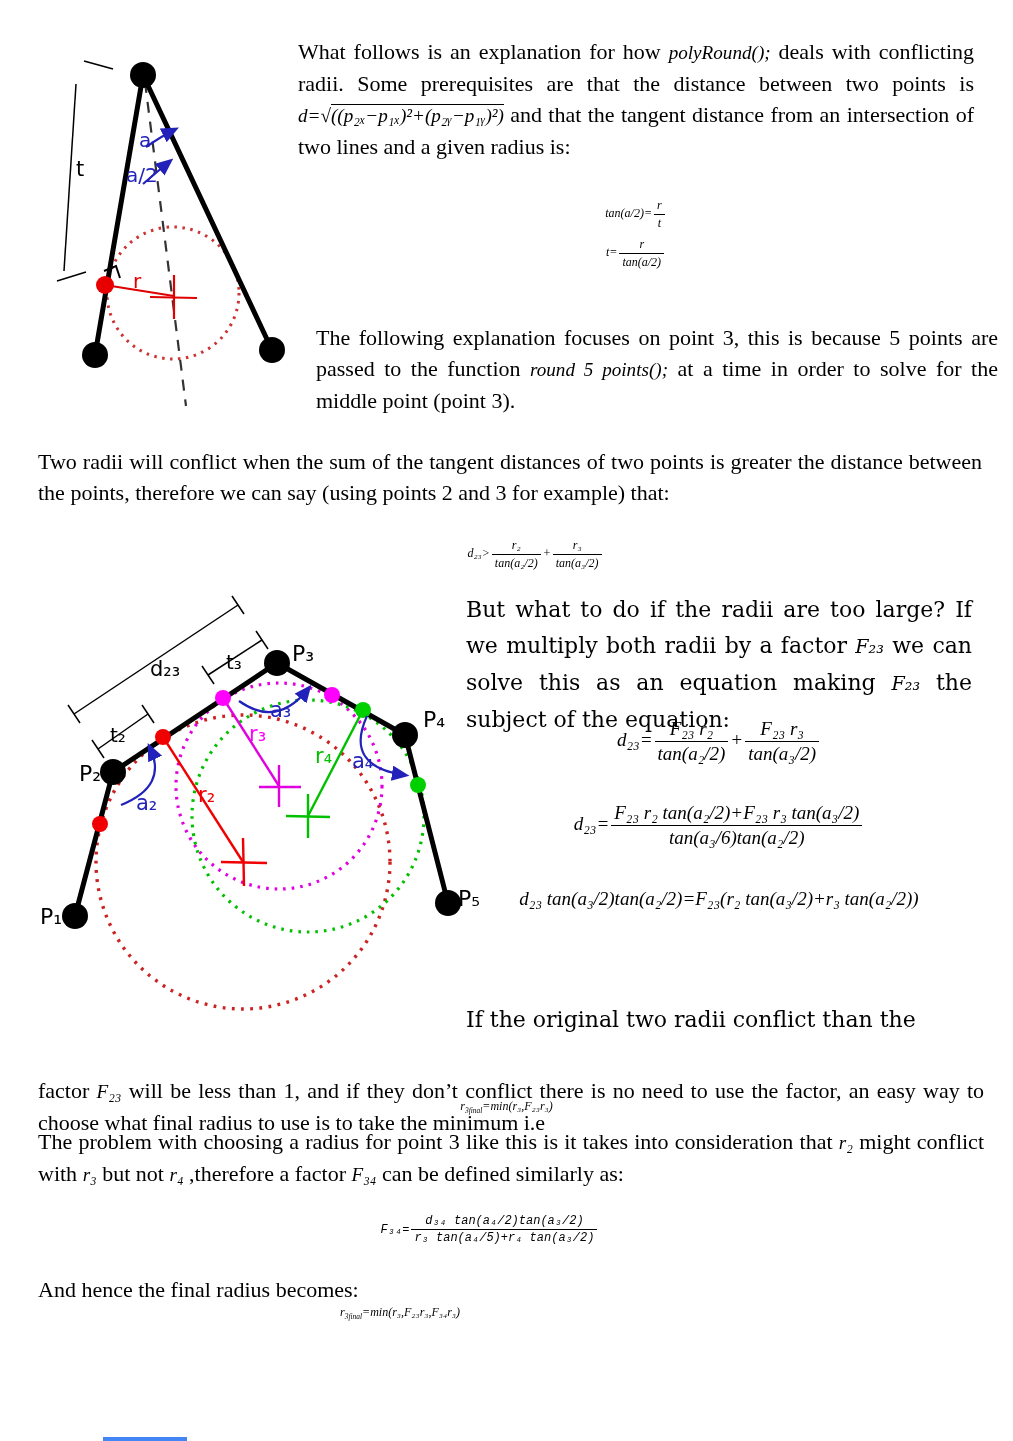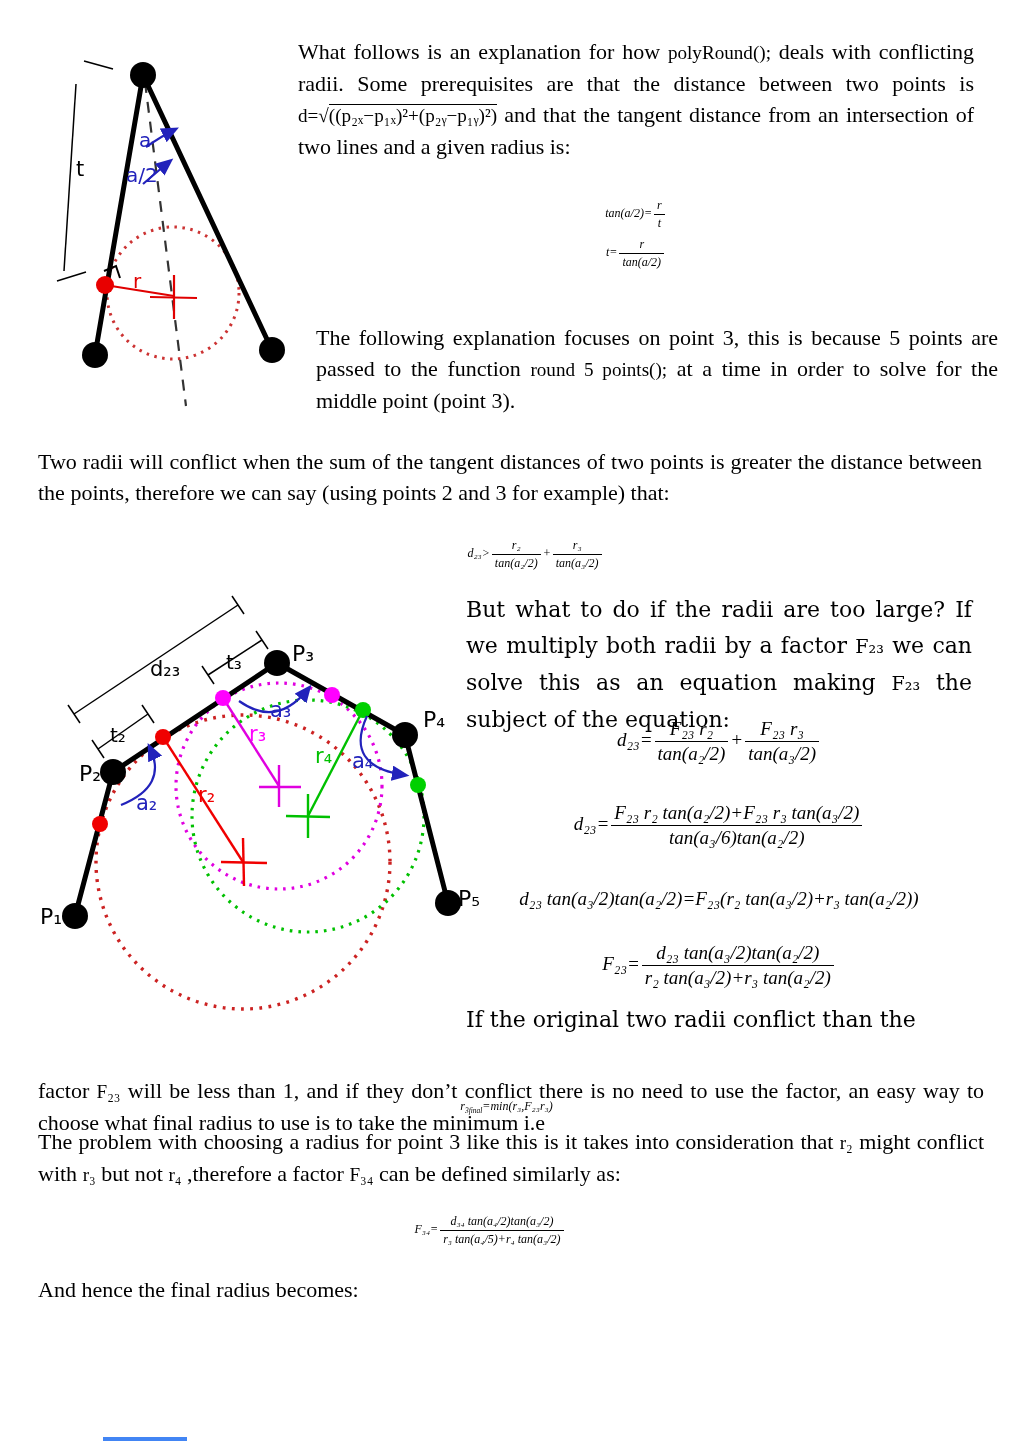--- a/index.html
+++ b/index.html
@@ -1,21 +1,21 @@
 <!DOCTYPE html>
 <html><head>
 <meta charset="utf-8">
 <style>
   html,body{margin:0;padding:0;background:#fff;}
   .page{position:relative;width:1013px;height:1441px;background:#ffffff;overflow:hidden;
         font-family:"Liberation Serif","DejaVu Serif",serif;color:#000;}
   .abs{position:absolute;}
   .body-text{font-size:22px;line-height:31px;text-align:justify;}
   .body-text2{font-family:"DejaVu Serif",serif;font-size:22px;line-height:36px;text-align:justify;}
-  .imath{font-size:0.87em;white-space:nowrap;}
+  .imath{font-style:italic;font-size:0.87em;white-space:nowrap;}
   .radicand{border-top:1.6px solid #000;}
   .formula{font-style:italic;font-size:12px;white-space:nowrap;display:inline-block;}
   .formula-sm{font-size:19px;}
   .frac{display:inline-block;vertical-align:middle;text-align:center;margin:0 2px;}
   .frac .num{display:block;padding:0 3px 1px 3px;}
   .frac .den{display:block;border-top:1.6px solid #000;padding:1px 3px 0 3px;}
   .center{text-align:center;}
   sub{font-size:0.62em;}
   .eqrow{margin-top:6px;}
   svg text{font-family:"DejaVu Sans","Liberation Sans",sans-serif;}
@@ -179,46 +179,46 @@
       </div>
     </div>
     <div class="abs center" style="left:0;top:210px;width:506px;">
       <div class="formula formula-sm">
         <span>d₂₃=</span><span class="frac"><span class="num">F₂₃ r₂ tan(a₂/2)+F₂₃ r₃ tan(a₃/2)</span><span class="den">tan(a₃/6)tan(a₂/2)</span></span>
       </div>
     </div>
     <div class="abs center" style="left:0;top:296px;width:506px;">
       <div class="formula formula-sm">d₂₃ tan(a₃/2)tan(a₂/2)=F₂₃(r₂ tan(a₃/2)+r₃ tan(a₂/2))</div>
     </div>
-    <div class="abs center" style="left:0;top:350px;width:506px;">
-      <div class="formula formula-sm">
-        <span>F₂₃=</span><span class="frac"><span class="num">d₂₃ tan(a₃/2)tan(a₂/2)</span><span class="den">r₂ tan(a₃/2)+r₃ tan(a₂/2)</span></span>
-      </div>
-    </div>
     <div class="abs body-text2" style="left:0;top:410px;width:506px;text-align:left;">If the original two radii conflict than the</div>
   </div>
 
   <div class="abs body-text" style="left:38px;top:1036px;width:946px;margin-top:39px;">
     <span>factor </span><span class="imath">F₂₃</span><span> will be less than 1, and if they don’t conflict there is no need to use the factor, an easy way to choose what final radius to use is to take the minimum i.e</span>
   </div>
 
   <div class="abs center" style="left:0;top:1096px;width:1013px;">
     <div class="formula">
       <span>r</span><sub>3final</sub><span>=min(r₃,F₂₃r₃)</span>
     </div>
   </div>
 
   <div class="abs body-text" style="left:38px;top:1126px;width:946px;">
     <span>The problem with choosing a radius for point 3 like this is it takes into consideration that </span><span class="imath">r₂</span><span> might conflict with </span><span class="imath">r₃</span><span> but not </span><span class="imath">r₄</span><span> ,therefore a factor </span><span class="imath">F₃₄</span><span> can be defined similarly as:</span>
   </div>
 
-  <div class="abs center" style="left:0;top:1214px;width:980px;">
+  <div class="abs center" style="left:0;top:1214px;width:980px;font-family:Liberation Mono, monospace;">
     <div class="formula">
       <span>F₃₄=</span><span class="frac"><span class="num">d₃₄ tan(a₄/2)tan(a₃/2)</span><span class="den">r₃ tan(a₄/5)+r₄ tan(a₃/2)</span></span>
     </div>
   </div>
 
   <div class="abs body-text" style="left:38px;top:1274px;width:946px;text-align:left;">And hence the final radius becomes:</div>
 
+  <div class="abs center" style="left:0;top:1302px;width:800px;">
+    <div class="formula">
+      <span>r</span><sub>3final</sub><span>=min(r₃,F₂₃r₃,F₃₄r₃)</span>
+    </div>
+  </div>
 
   <div class="abs blue-strip" style="left:103px;top:1437px;width:84px;height:4px;"></div>
 
 </div>
 
 </body></html>

